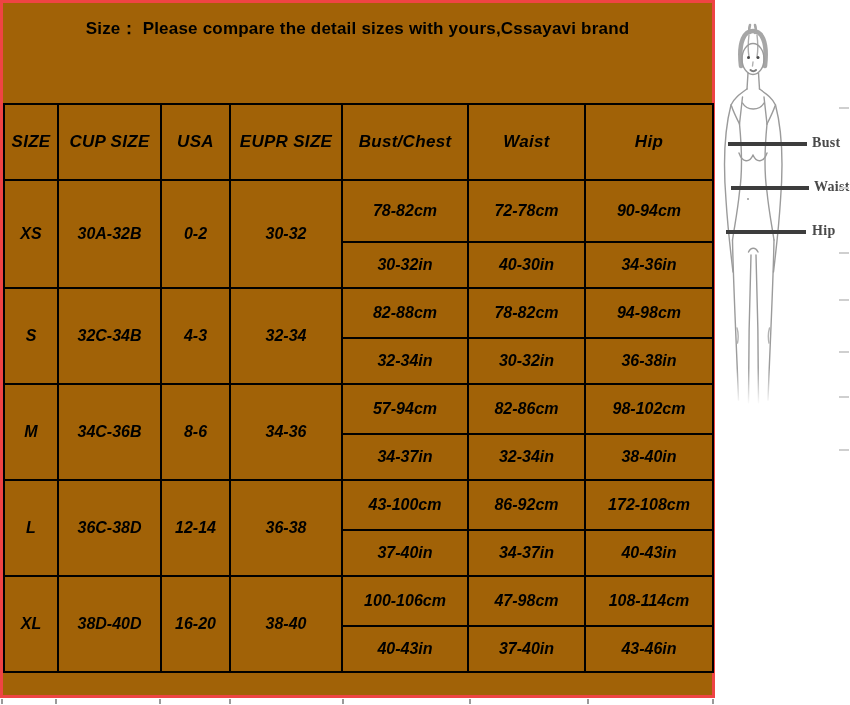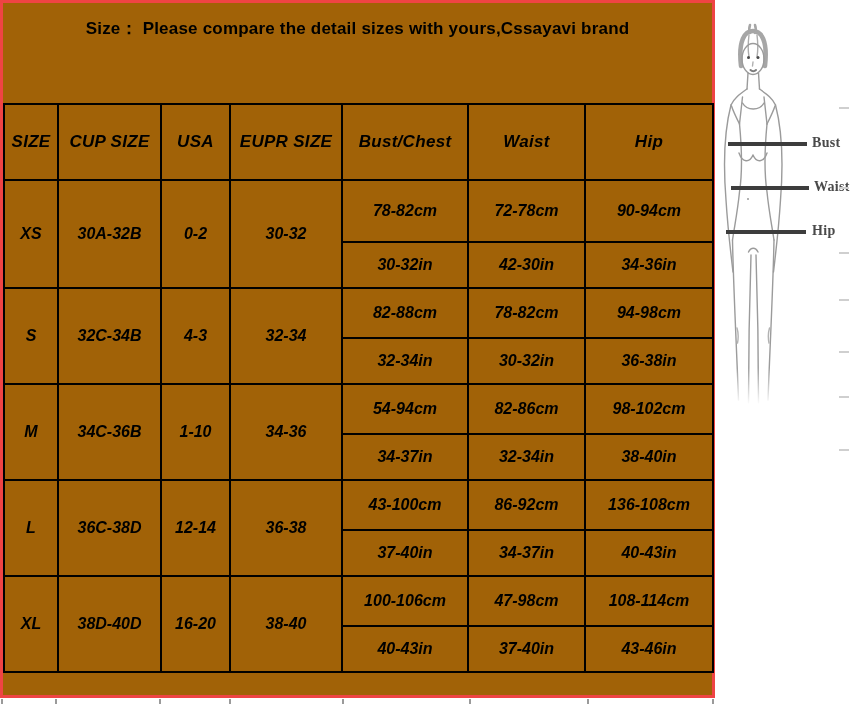--- a/index.html
+++ b/index.html
@@ -76,21 +76,21 @@
           <td rowspan="2">XS</td>
           <td rowspan="2">30A-32B</td>
           <td rowspan="2">0-2</td>
           <td rowspan="2">30-32</td>
           <td class="mcell">78-82cm</td>
           <td class="mcell">72-78cm</td>
           <td class="mcell">90-94cm</td>
         </tr>
         <tr class="in-row">
           <td class="mcell">30-32in</td>
-          <td class="mcell">42-30in</td>
+          <td class="mcell">40-30in</td>
           <td class="mcell">34-36in</td>
         </tr>
 
         <tr class="cm-row">
           <td rowspan="2">S</td>
           <td rowspan="2">32C-34B</td>
           <td rowspan="2">4-3</td>
           <td rowspan="2">32-34</td>
           <td class="mcell">82-88cm</td>
           <td class="mcell">78-82cm</td>
@@ -98,40 +98,40 @@
         </tr>
         <tr class="in-row">
           <td class="mcell">32-34in</td>
           <td class="mcell">30-32in</td>
           <td class="mcell">36-38in</td>
         </tr>
 
         <tr class="cm-row">
           <td rowspan="2">M</td>
           <td rowspan="2">34C-36B</td>
-          <td rowspan="2">1-10</td>
+          <td rowspan="2">8-6</td>
           <td rowspan="2">34-36</td>
-          <td class="mcell">54-94cm</td>
+          <td class="mcell">57-94cm</td>
           <td class="mcell">82-86cm</td>
           <td class="mcell">98-102cm</td>
         </tr>
         <tr class="in-row">
           <td class="mcell">34-37in</td>
           <td class="mcell">32-34in</td>
           <td class="mcell">38-40in</td>
         </tr>
 
         <tr class="cm-row">
           <td rowspan="2">L</td>
           <td rowspan="2">36C-38D</td>
           <td rowspan="2">12-14</td>
           <td rowspan="2">36-38</td>
           <td class="mcell">43-100cm</td>
           <td class="mcell">86-92cm</td>
-          <td class="mcell">136-108cm</td>
+          <td class="mcell">172-108cm</td>
         </tr>
         <tr class="in-row">
           <td class="mcell">37-40in</td>
           <td class="mcell">34-37in</td>
           <td class="mcell">40-43in</td>
         </tr>
 
         <tr class="cm-row">
           <td rowspan="2">XL</td>
           <td rowspan="2">38D-40D</td>

